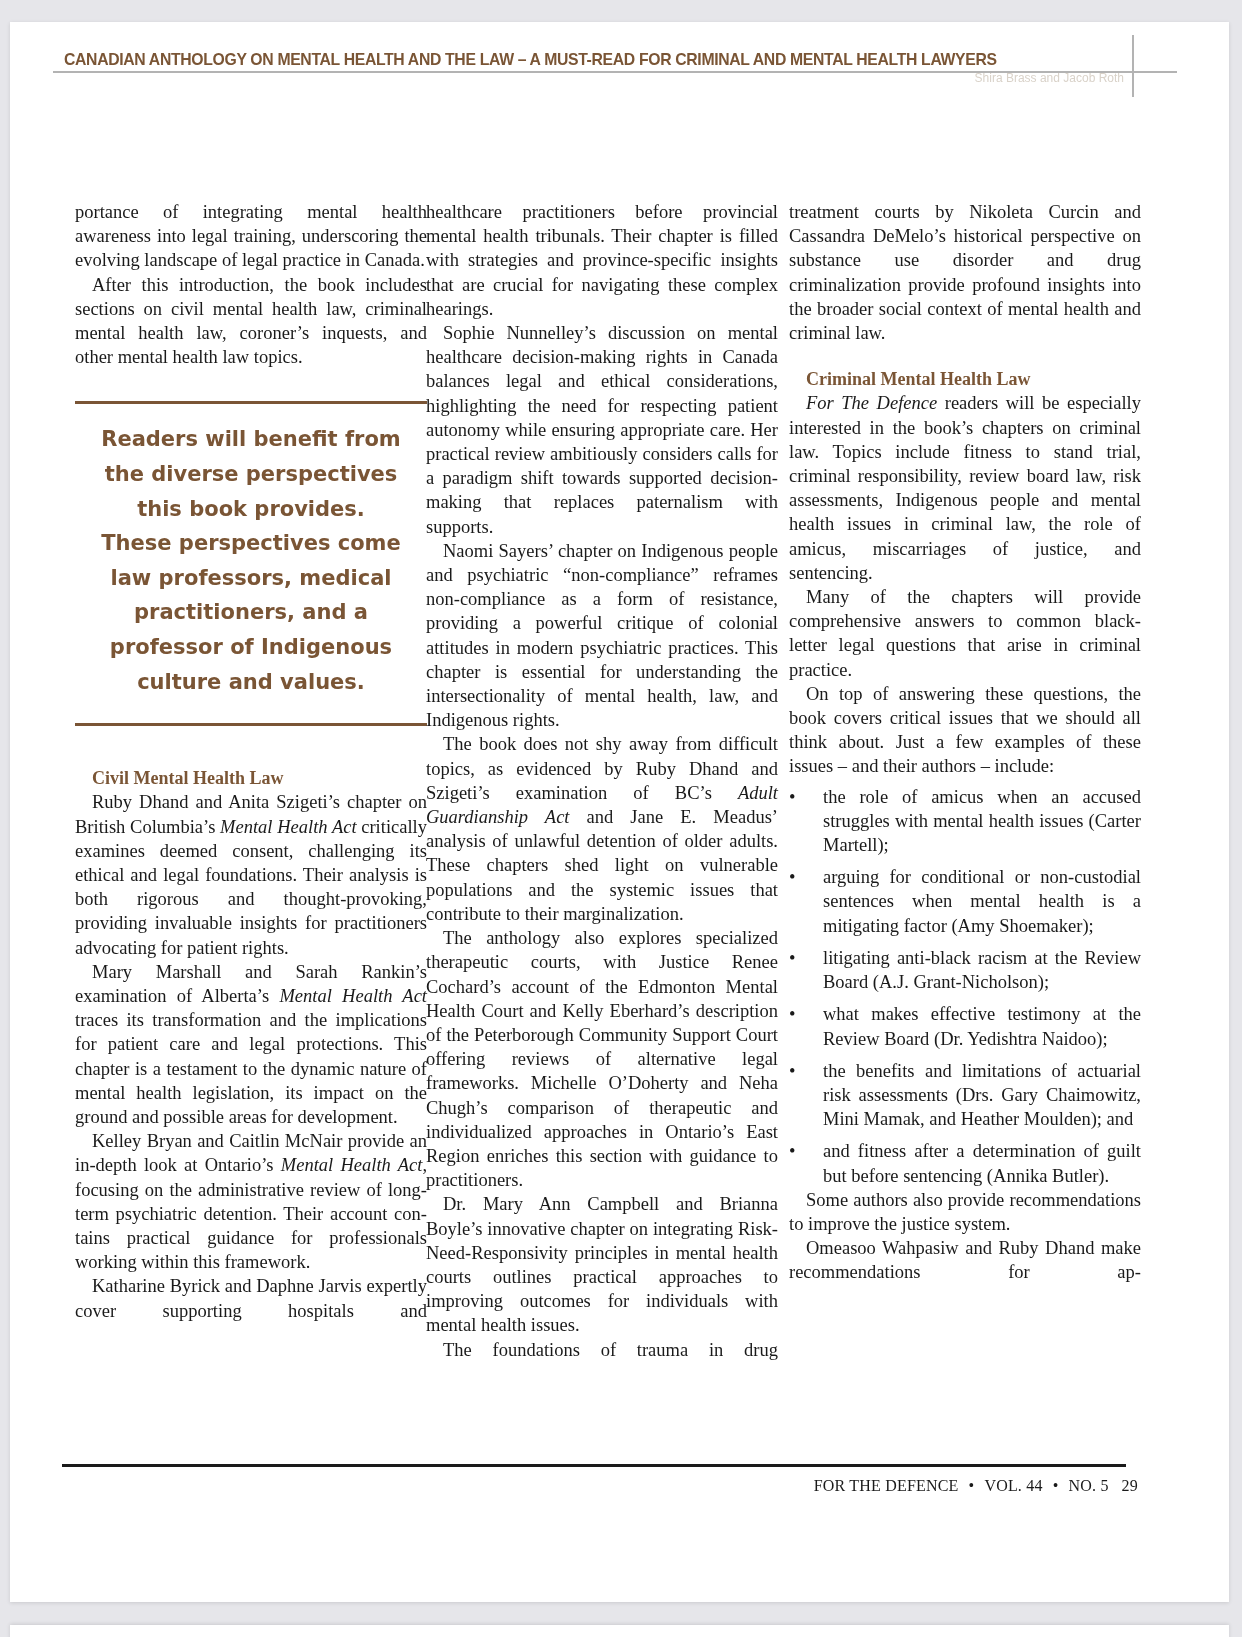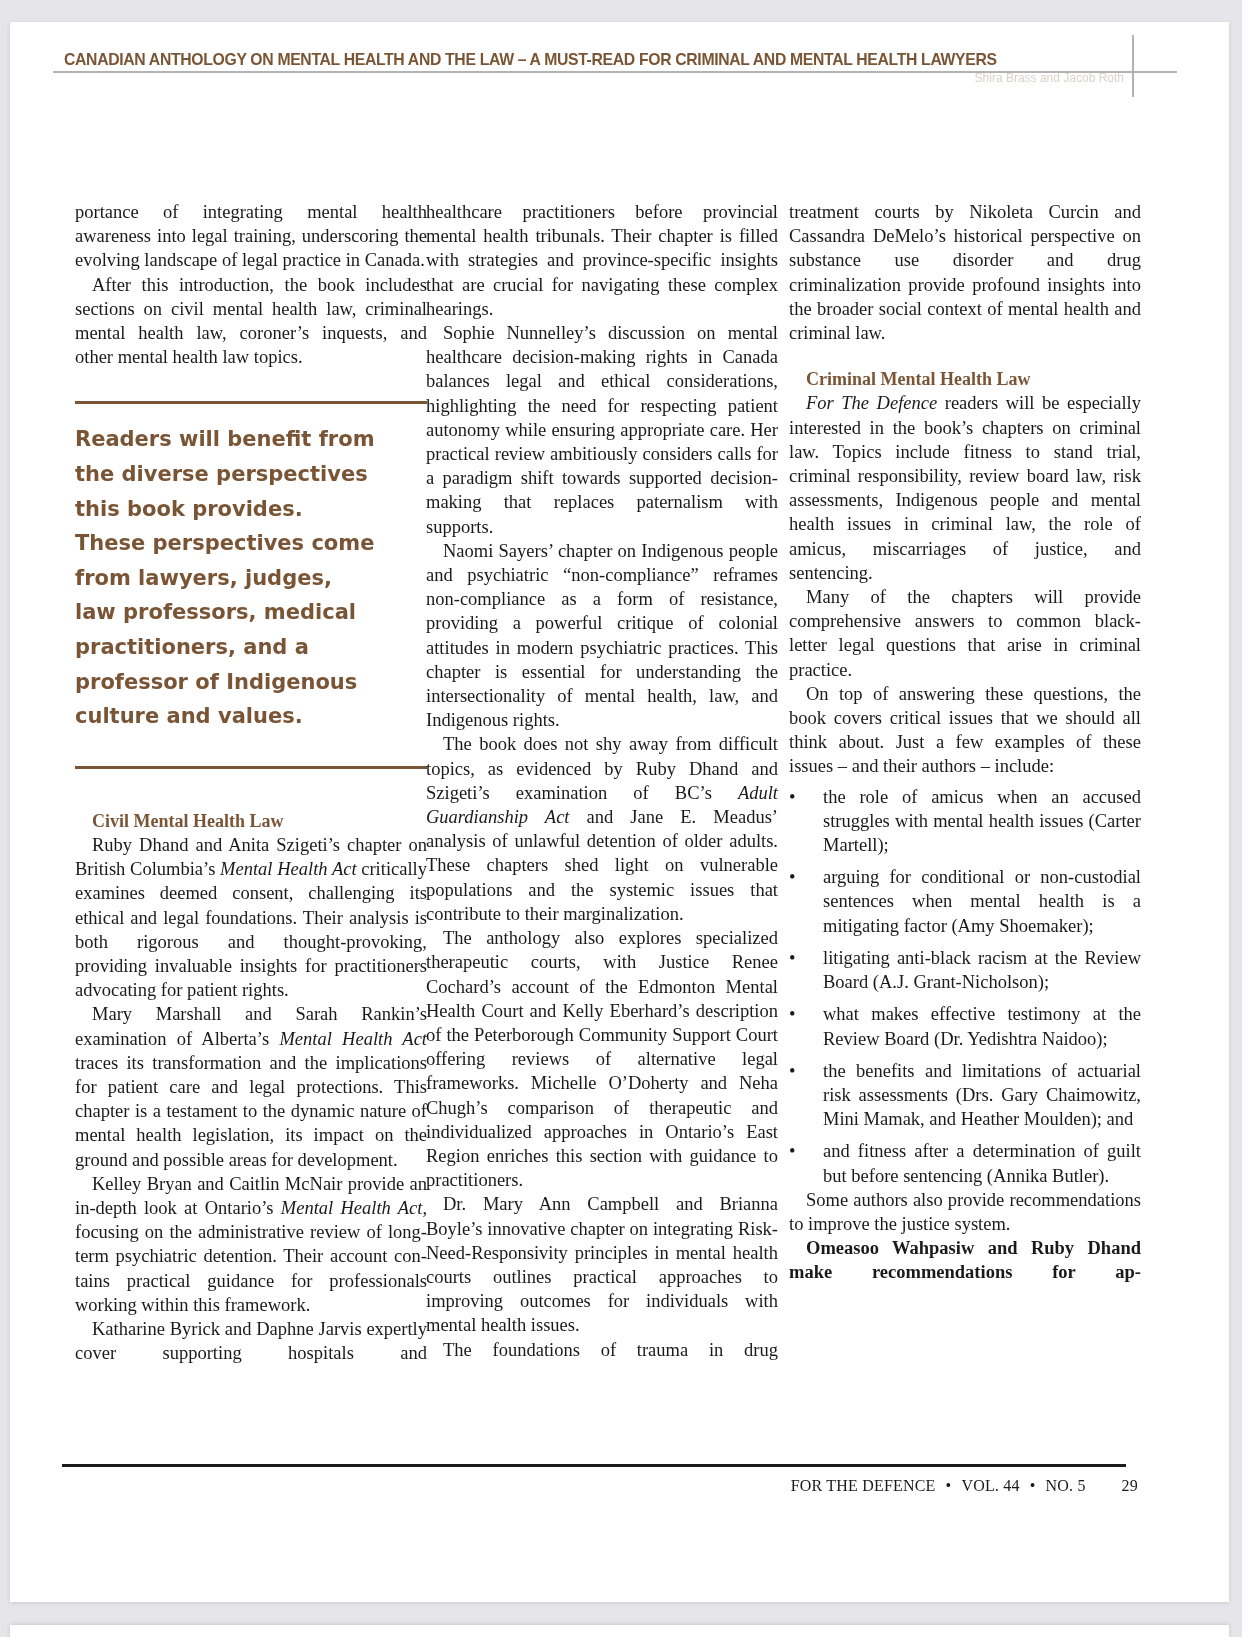--- a/index.html
+++ b/index.html
@@ -43,40 +43,41 @@
   }
   .col p { margin: 0; text-indent: 17px; }
   .col p.noindent { text-indent: 0; }
   .col1 { left: 62px; margin-left: 13px; }
   .col2 { left: 426px; }
   .col3 { left: 789px; }
   .section-head {
     font-weight: bold; color: #7a5535; font-size: 18px; margin: 0; text-indent: 0;
   }
   .pull {
-    margin: 32px 0 0 0; padding: 18px 0 32px 0;
+    margin: 32px 0 0 0; padding: 18px 0 24px 0;
     border-top: 3px solid #7a5535; border-bottom: 3px solid #7a5535;
     font-family: "DejaVu Sans", "Liberation Sans", sans-serif;
     font-weight: bold; color: #7a5535; font-size: 21px; line-height: 34.6px;
+    text-align: center;
   }
   .pull-line { display: block; }
   .spacer-40 { height: 40px; }
   .spacer-22 { height: 22px; }
   ul.bullets { list-style: none; margin: 6px 0 0 0; padding: 0; }
   ul.bullets li { position: relative; padding-left: 34px; margin-bottom: 8px; }
   ul.bullets li .bullet { position: absolute; left: 0; top: 0; }
   .footer-rule {
     position: absolute; left: 62px; top: 1464px; width: 1064px; height: 3px; background: #1a1a1a;
   }
   .footer {
     position: absolute; right: 104px; top: 1477px;
     font-size: 16px; color: #1a1a1a; white-space: nowrap; letter-spacing: 0.2px;
   }
   .footer .sep { margin: 0 10px; }
-  .footer .pageno { margin-left: 36px; }
+  .footer .pageno { margin-left: 13px; }
   em { font-style: italic; }
 </style>
 </head>
 <body>
 
 <div class="page"></div>
 <div class="page-next"></div>
 
 <div class="header-title">CANADIAN ANTHOLOGY ON MENTAL HEALTH AND THE LAW – A MUST-READ FOR CRIMINAL AND MENTAL HEALTH LAWYERS</div>
 <div class="header-rule"></div>
@@ -85,21 +86,20 @@
 
 <div class="col col1">
   <p class="noindent">portance of integrating mental health awareness into legal training, under­scoring the evolving landscape of legal practice in Canada.</p>
   <p>After this introduction, the book in­cludes sections on civil mental health law, criminal mental health law, coro­ner’s inquests, and other mental health law topics.</p>
 
   <div class="pull">
     <span class="pull-line">Readers will benefit from</span>
     <span class="pull-line">the diverse perspectives</span>
     <span class="pull-line">this book provides.</span>
     <span class="pull-line">These perspectives come</span>
-    <span class="pull-line">from lawyers, judges,</span>
     <span class="pull-line">law professors, medical</span>
     <span class="pull-line">practitioners, and a</span>
     <span class="pull-line">professor of Indigenous</span>
     <span class="pull-line">culture and values.</span>
   </div>
 
   <div class="spacer-40"></div>
   <p class="section-head">Civil Mental Health Law</p>
   <p><span>Ruby Dhand and Anita Szigeti’s chapter on British Columbia’s </span><em>Mental Health Act</em><span> critically examines deemed consent, challenging its ethical and legal foundations. Their analysis is both rigorous and thought-provoking, providing invaluable insights for prac­titioners advocating for patient rights.</span></p>
   <p><span>Mary Marshall and Sarah Rankin’s examination of Alberta’s </span><em>Mental Health Act</em><span> traces its transformation and the implications for patient care and legal protections. This chapter is a testament to the dynamic nature of mental health legislation, its impact on the ground and possible areas for development.</span></p>
@@ -126,19 +126,19 @@
   <p>On top of answering these ques­tions, the book covers critical issues that we should all think about. Just a few examples of these issues – and their authors – include:</p>
   <ul class="bullets">
     <li><span class="bullet">•</span><span>the role of amicus when an ac­cused struggles with mental health issues (Carter Martell);</span></li>
     <li><span class="bullet">•</span><span>arguing for conditional or non-cus­todial sentences when mental health is a mitigating factor (Amy Shoemaker);</span></li>
     <li><span class="bullet">•</span><span>litigating anti-black racism at the Review Board (A.J. Grant-Nicholson);</span></li>
     <li><span class="bullet">•</span><span>what makes effective testimony at the Review Board (Dr. Yedishtra Naidoo);</span></li>
     <li><span class="bullet">•</span><span>the benefits and limitations of ac­tuarial risk assessments (Drs. Gary Chaimowitz, Mini Mamak, and Heather Moulden); and</span></li>
     <li style="margin-bottom:0"><span class="bullet">•</span><span>and fitness after a determination of guilt but before sentencing (Annika Butler).</span></li>
   </ul>
   <p>Some authors also provide recom­mendations to improve the justice system.</p>
-  <p style="text-align-last: justify; font-weight: bold;">Omeasoo Wahpasiw and Ruby Dhand make recommendations for ap-</p>
+  <p style="text-align-last: justify;">Omeasoo Wahpasiw and Ruby Dhand make recommendations for ap-</p>
 </div>
 
 <div class="footer-rule"></div>
 <div class="footer">
   <span>FOR THE DEFENCE</span><span class="sep">•</span><span>VOL. 44</span><span class="sep">•</span><span>NO. 5</span><span class="pageno">29</span>
 </div>
 
 </body></html>

